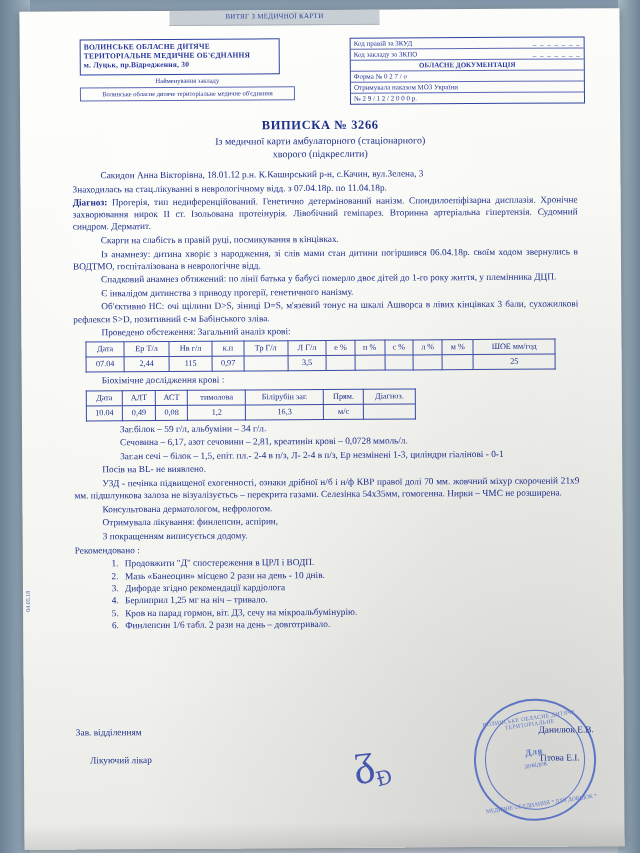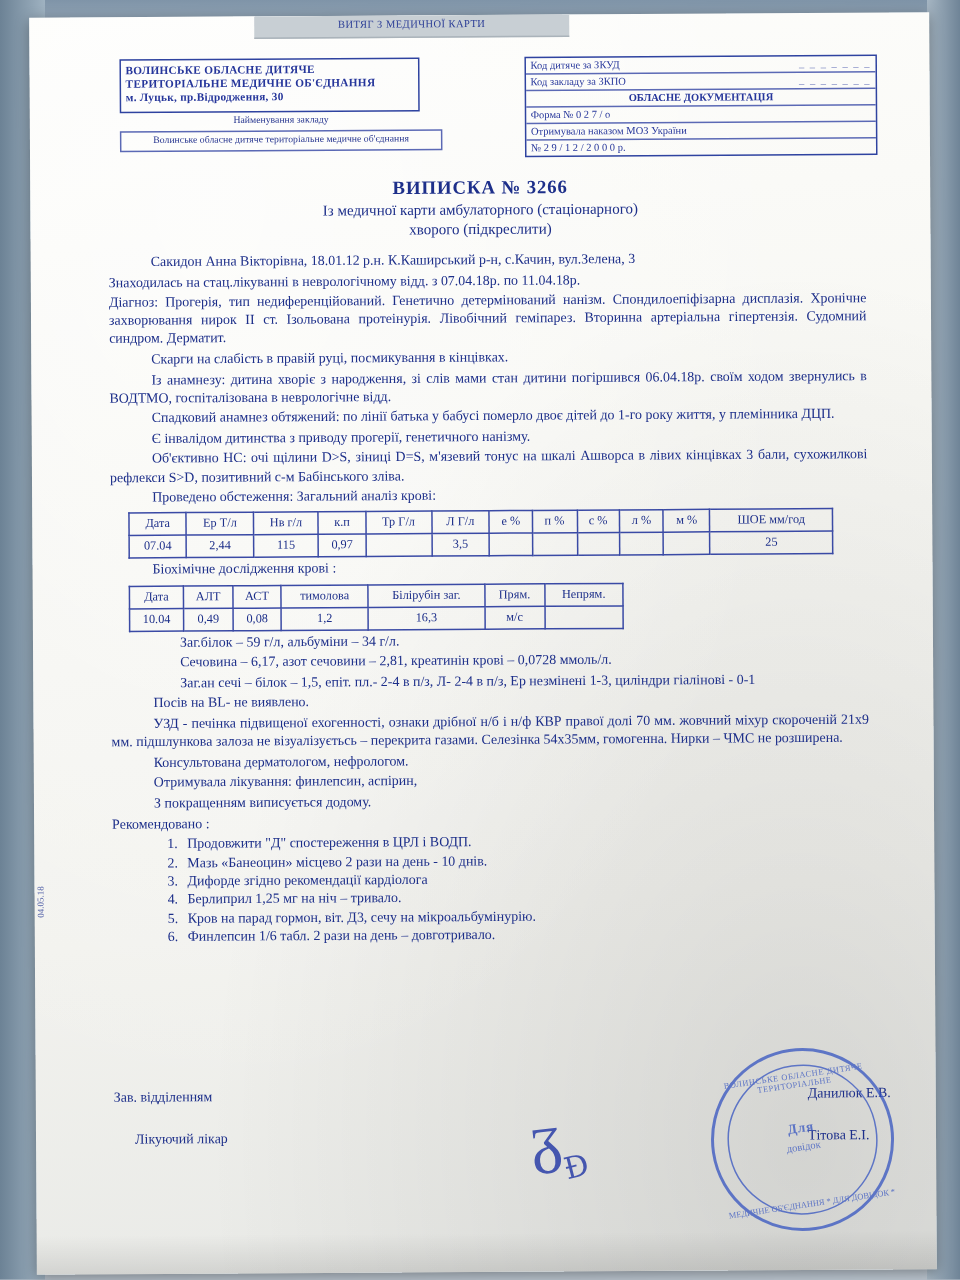--- a/index.html
+++ b/index.html
@@ -75,21 +75,21 @@
     position:absolute;left:0;top:124px;width:600px;text-align:center;
     font-size:10px;color:#1d2f8a;line-height:13px;
   }
   .body{
     position:absolute;left:52px;top:158px;width:505px;
     font-size:9.3px;line-height:12.1px;color:#1d2f8a;text-align:justify;
   }
   .body p{margin:0 0 1.5px 0;}
   .ind{text-indent:28px;}
   .ind2{text-indent:46px;}
-  .lbl{font-weight:normal;}
+  .lbl{font-weight:bold;}
   table.tbl{
     border-collapse:collapse;font-size:8.2px;color:#1d2f8a;margin:3px 0 2px 12px;
     width:470px;
   }
   table.tbl td,table.tbl th{
     border:1px solid #3a4aa5;padding:1px 2px;text-align:center;font-weight:normal;height:11px;
   }
   table.tbl2{
     border-collapse:collapse;font-size:8.2px;color:#1d2f8a;margin:3px 0 2px 12px;
     width:330px;
@@ -165,21 +165,21 @@
         <div>ВОЛИНСЬКЕ ОБЛАСНЕ ДИТЯЧЕ</div>
         <div>ТЕРИТОРІАЛЬНЕ МЕДИЧНЕ ОБ'ЄДНАННЯ</div>
         <div>м. Луцьк, пр.Відродження, 30</div>
       </div>
       <div class="hdr-under">
         <div>Найменування закладу</div>
         <div class="boxed">Волинське обласне дитяче територіальне медичне об'єднання</div>
       </div>
       <div class="codes">
         <div class="row">
-            <span>Код дитяче за ЗКУД</span>
+            <span>Код правій за ЗКУД</span>
             <span class="dots">_ _ _ _ _ _ _</span>
           </div>
         <div class="row">
             <span>Код закладу за ЗКПО</span>
             <span class="dots">_ _ _ _ _ _ _</span>
           </div>
         <div class="row center">
             <span>ОБЛАСНЕ ДОКУМЕНТАЦІЯ</span>
           </div>
         <div class="row">
@@ -263,21 +263,21 @@
 
       <table class="tbl2">
         <tbody>
             <tr>
           <td>Дата</td>
           <td>АЛТ</td>
           <td>АСТ</td>
           <td>тимолова</td>
           <td>Білірубін заг.</td>
           <td>Прям.</td>
-          <td>Непрям.</td>
+          <td>Діагноз.</td>
         </tr>
         <tr>
           <td>10.04</td>
           <td>0,49</td>
           <td>0,08</td>
           <td>1,2</td>
           <td>16,3</td>
           <td>м/с</td>
           <td></td>
         </tr>

